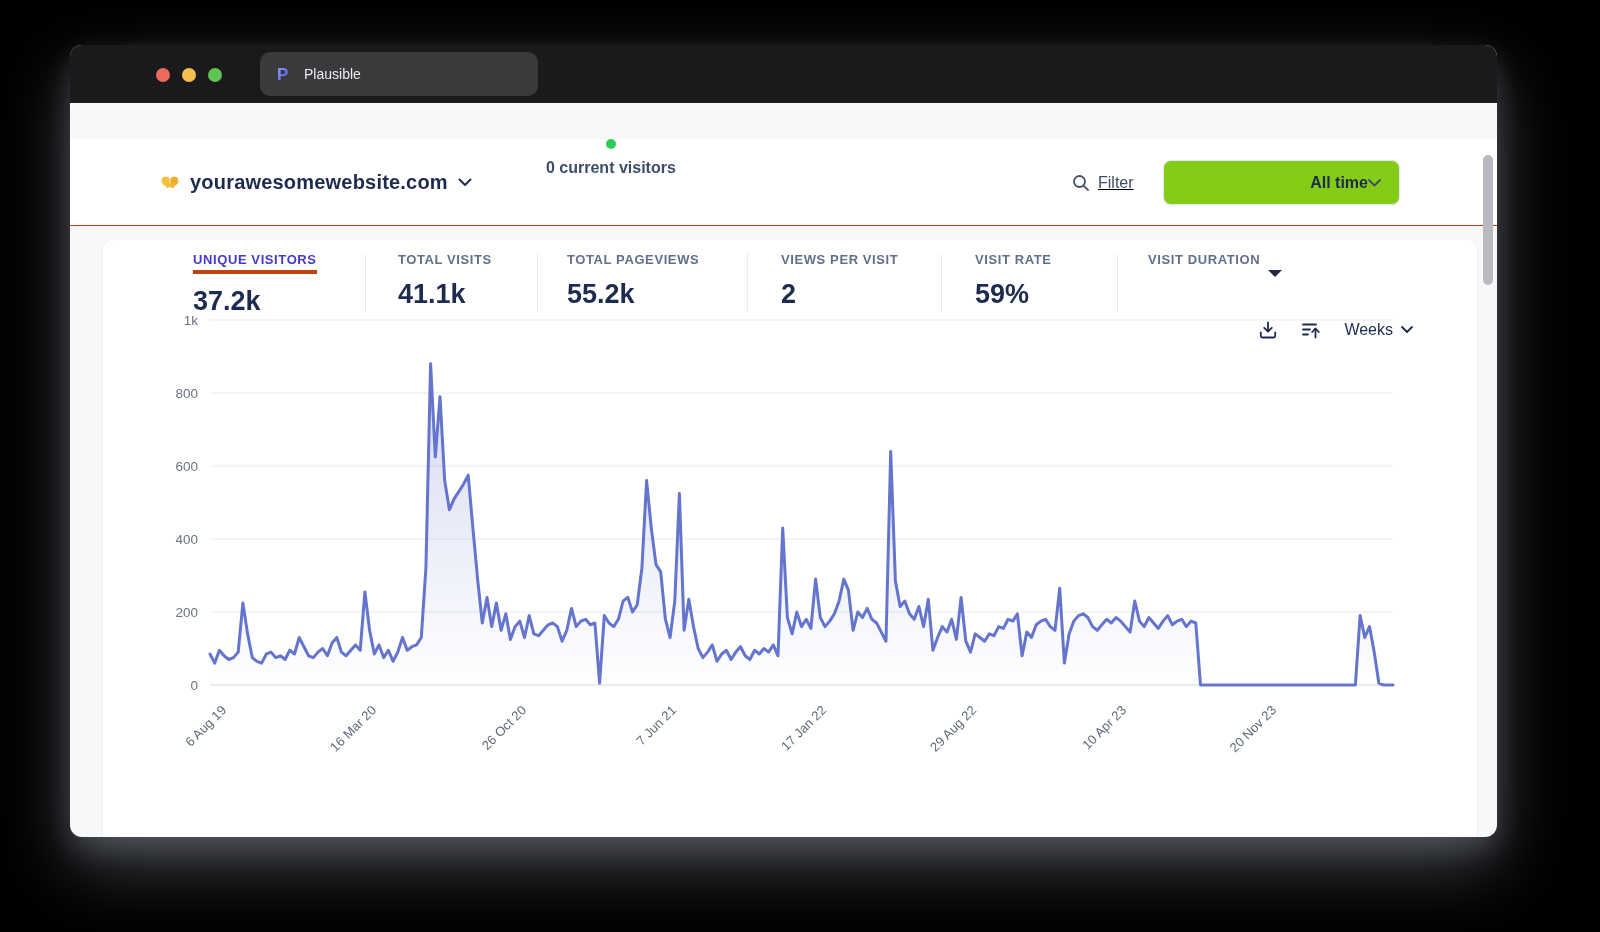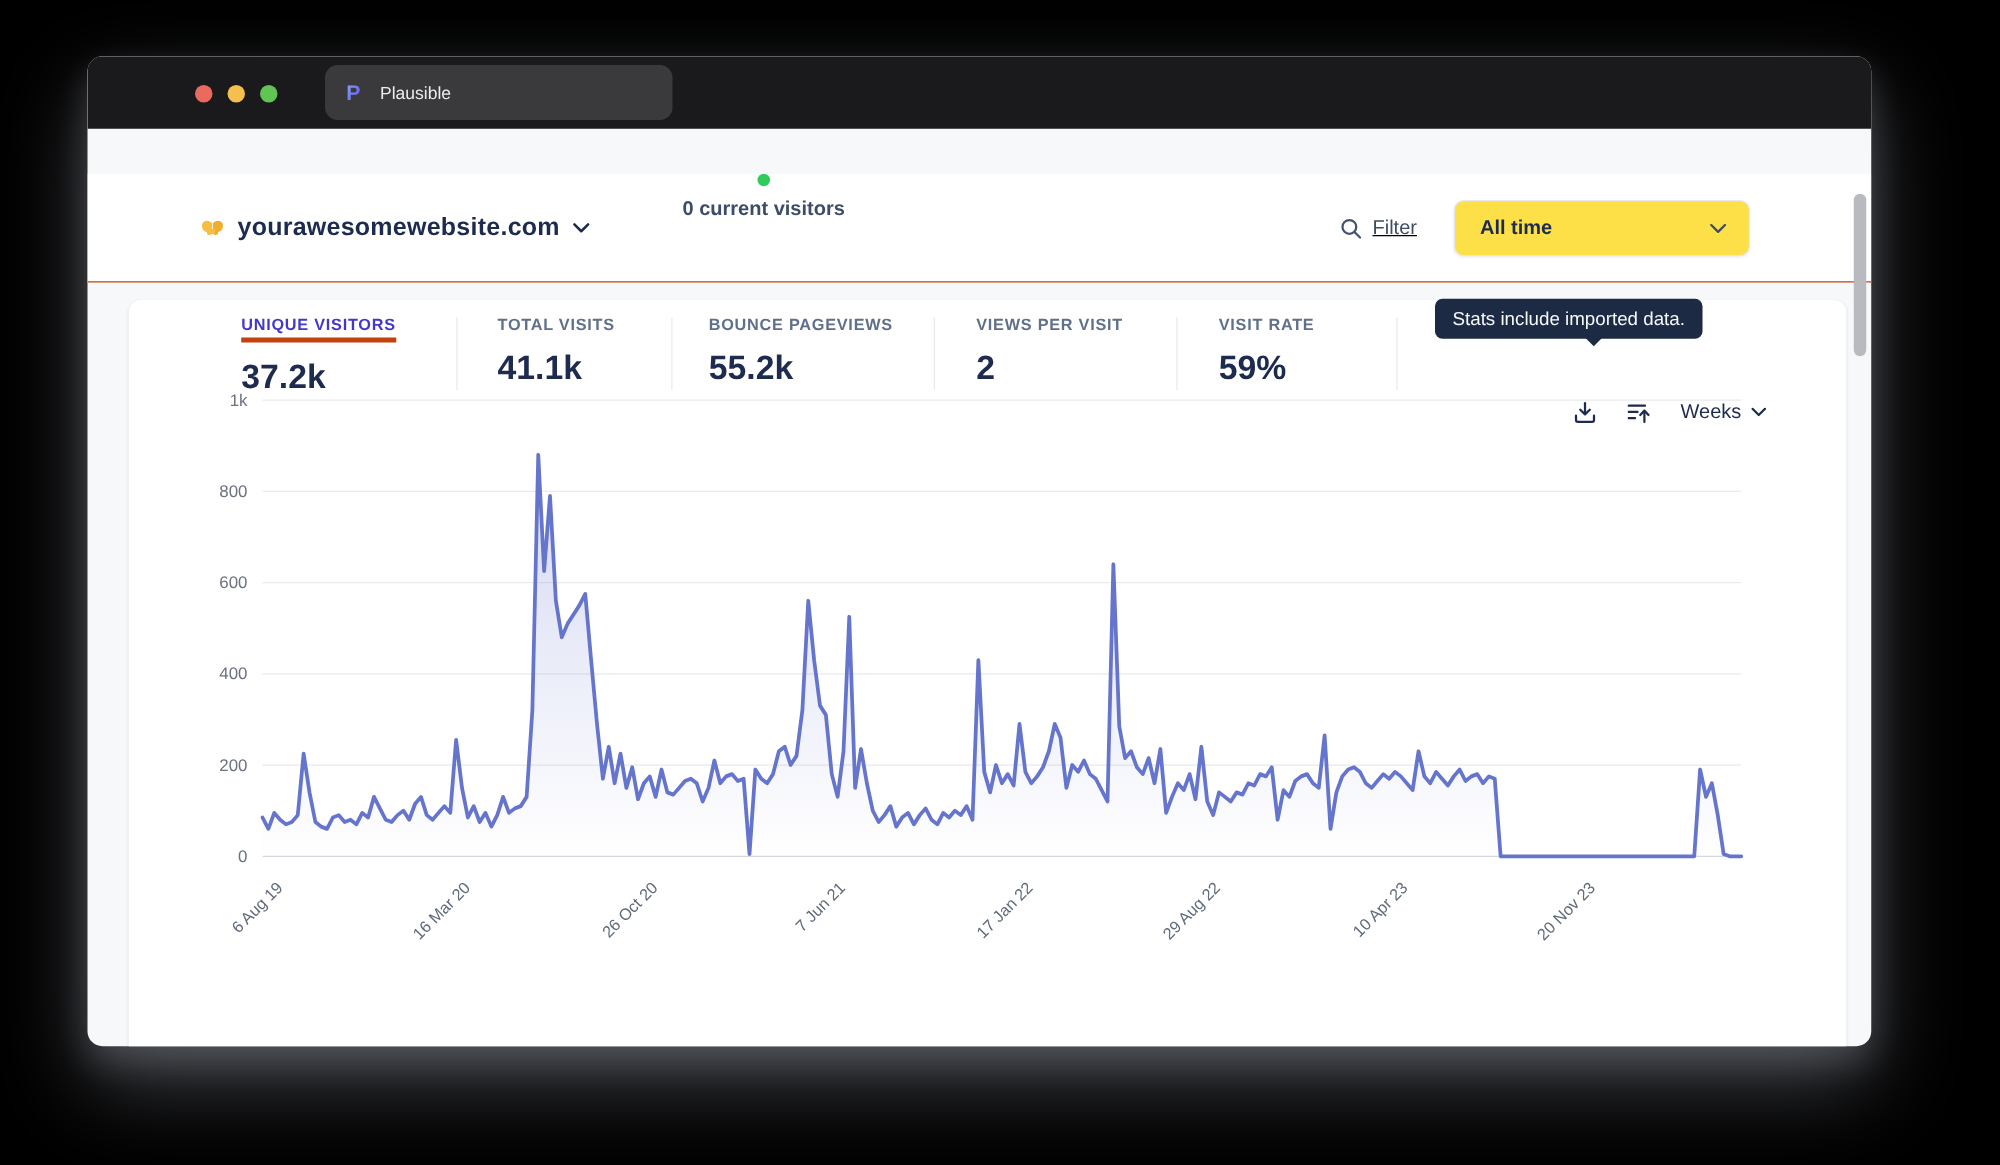--- a/index.html
+++ b/index.html
@@ -24,23 +24,23 @@
   
   .header { position:absolute; left:0; top:50px; width:100%; height:87px; background:#ffffff;
     border-bottom:1px solid #c2410c;margin-top:44px; }
   .site { position:absolute; left:90px; top:0; height:87px; display:flex; align-items:center; gap:10px; cursor:pointer; }
   .site-name { font-size:20px; font-weight:700; color:#1d2b4e; letter-spacing:.2px; }
   .cur-vis { position:absolute; left:476px; top:0; height:87px; display:flex; align-items:center; gap:10px;flex-direction:column; }
   .green-dot { width:10px; height:10px; border-radius:50%; background:#2fcc59; }
   .cur-vis-label { font-size:16px; font-weight:700; color:#3d4d68; }
   .filter { position:absolute; left:1002px; top:0; height:87px; display:flex; align-items:center; gap:8px; cursor:pointer;text-decoration:underline; }
   .filter-label { font-size:16px; color:#3e4c63; }
-  .range { position:absolute; left:1093px; top:21px; width:237px; height:45px; background:#fde047;
+  .range { position:absolute; left:1093px; top:21px; width:237px; height:45px; background:#84cc16;
     border:1px solid #e5e8ee; border-radius:8px; box-shadow:0 1px 2px rgba(16,24,40,.06);
-    display:flex; align-items:center; justify-content:space-between; padding:0 18px 0 20px; cursor:pointer; }
+    display:flex; align-items:center; justify-content:flex-end; padding:0 18px 0 20px; cursor:pointer; }
   .range-label { font-size:16px; font-weight:700; color:#1d2b4e; }
 
   
   .page { position:absolute; left:0; top:145px; width:100%; height:647px; }
   .card { position:absolute; left:33px; top:50px; width:1374px; height:612px; background:#fff;
     border-radius:10px; box-shadow:0 1px 3px rgba(16,24,40,.08); }
 
   
   .stat { position:absolute; top:12px; cursor:pointer; }
   .stat-label { font-size:13px; font-weight:700; letter-spacing:.6px; color:#60708a; white-space:nowrap; }
@@ -131,21 +131,21 @@
           <div class="stat-label">UNIQUE VISITORS</div>
           <div class="stat-value">37.2k</div>
         </div>
         <div class="stat-div" style="left:262px"></div>
         <div class="stat" style="left:295px">
           <div class="stat-label">TOTAL VISITS</div>
           <div class="stat-value">41.1k</div>
         </div>
         <div class="stat-div" style="left:434px"></div>
         <div class="stat" style="left:464px">
-          <div class="stat-label">BOUNCE PAGEVIEWS</div>
+          <div class="stat-label">TOTAL PAGEVIEWS</div>
           <div class="stat-value">55.2k</div>
         </div>
         <div class="stat-div" style="left:644px"></div>
         <div class="stat" style="left:678px">
           <div class="stat-label">VIEWS PER VISIT</div>
           <div class="stat-value">2</div>
         </div>
         <div class="stat-div" style="left:838px"></div>
         <div class="stat" style="left:872px">
           <div class="stat-label">VISIT RATE</div>
@@ -208,18 +208,17 @@
         <text x="457" y="666" text-anchor="end" font-size="13" fill="#5f6b7a" transform="rotate(-45 457 666)">26 Oct 20</text>
         <text x="607" y="666" text-anchor="end" font-size="13" fill="#5f6b7a" transform="rotate(-45 607 666)">7 Jun 21</text>
         <text x="757" y="666" text-anchor="end" font-size="13" fill="#5f6b7a" transform="rotate(-45 757 666)">17 Jan 22</text>
         <text x="907" y="666" text-anchor="end" font-size="13" fill="#5f6b7a" transform="rotate(-45 907 666)">29 Aug 22</text>
         <text x="1057" y="666" text-anchor="end" font-size="13" fill="#5f6b7a" transform="rotate(-45 1057 666)">10 Apr 23</text>
         <text x="1207" y="666" text-anchor="end" font-size="13" fill="#5f6b7a" transform="rotate(-45 1207 666)">20 Nov 23</text>
         <path d="M140.0 609.0 L144.7 618.1 L149.4 605.3 L154.1 610.8 L158.8 614.5 L163.5 612.6 L168.2 607.1 L172.9 557.9 L177.6 588.9 L182.3 612.6 L186.9 616.3 L191.6 618.1 L196.3 609.0 L201.0 607.1 L205.7 612.6 L210.4 610.8 L215.1 614.5 L219.8 605.3 L224.5 609.0 L229.2 592.5 L233.9 601.7 L238.6 610.8 L243.3 612.6 L248.0 607.1 L252.7 603.5 L257.4 610.8 L262.1 598.0 L266.8 592.5 L271.4 607.1 L276.1 610.8 L280.8 605.3 L285.5 599.9 L290.2 605.3 L294.9 546.9 L299.6 585.3 L304.3 609.0 L309.0 599.9 L313.7 612.6 L318.4 605.3 L323.1 616.3 L327.8 607.1 L332.5 592.5 L337.2 605.3 L341.9 601.7 L346.6 599.9 L351.3 592.5 L355.9 523.2 L360.6 318.8 L365.3 411.9 L370.0 351.7 L374.7 435.6 L379.4 464.8 L384.1 453.9 L388.8 446.6 L393.5 439.3 L398.2 430.1 L402.9 483.1 L407.6 534.1 L412.3 578.0 L417.0 552.4 L421.7 581.6 L426.4 557.9 L431.1 585.3 L435.8 568.8 L440.4 594.4 L445.1 581.6 L449.8 576.1 L454.5 592.5 L459.2 570.6 L463.9 588.9 L468.6 590.7 L473.3 585.3 L478.0 579.8 L482.7 578.0 L487.4 581.6 L492.1 596.2 L496.8 585.3 L501.5 563.4 L506.2 581.6 L510.9 576.1 L515.6 574.3 L520.3 579.8 L524.9 578.0 L529.6 638.2 L534.3 570.6 L539.0 578.0 L543.7 581.6 L548.4 574.3 L553.1 556.0 L557.8 552.4 L562.5 567.0 L567.2 559.7 L571.9 523.2 L576.6 435.6 L581.3 483.1 L586.0 519.5 L590.7 526.9 L595.4 574.3 L600.1 592.5 L604.8 556.0 L609.4 448.4 L614.1 585.3 L618.8 554.2 L623.5 581.6 L628.2 603.5 L632.9 612.6 L637.6 607.1 L642.3 599.9 L647.0 616.3 L651.7 609.0 L656.4 605.3 L661.1 614.5 L665.8 607.1 L670.5 601.7 L675.2 610.8 L679.9 614.5 L684.6 605.3 L689.3 609.0 L693.9 603.5 L698.6 607.1 L703.3 599.9 L708.0 610.8 L712.7 483.1 L717.4 572.5 L722.1 588.9 L726.8 567.0 L731.5 581.6 L736.2 574.3 L740.9 583.4 L745.6 534.1 L750.3 572.5 L755.0 581.6 L759.7 576.1 L764.4 568.8 L769.1 556.0 L773.8 534.1 L778.4 545.1 L783.1 585.3 L787.8 567.0 L792.5 572.5 L797.2 563.4 L801.9 574.3 L806.6 578.0 L811.3 587.1 L816.0 596.2 L820.7 406.4 L825.4 536.0 L830.1 561.5 L834.8 556.0 L839.5 568.8 L844.2 574.3 L848.9 561.5 L853.6 581.6 L858.3 554.2 L862.9 605.3 L867.6 592.5 L872.3 581.6 L877.0 587.1 L881.7 574.3 L886.4 594.4 L891.1 552.4 L895.8 596.2 L900.5 607.1 L905.2 588.9 L909.9 592.5 L914.6 596.2 L919.3 588.9 L924.0 590.7 L928.7 581.6 L933.4 583.4 L938.1 574.3 L942.8 576.1 L947.4 568.8 L952.1 610.8 L956.8 587.1 L961.5 592.5 L966.2 579.8 L970.9 576.1 L975.6 574.3 L980.3 581.6 L985.0 585.3 L989.7 543.3 L994.4 618.1 L999.1 588.9 L1003.8 576.1 L1008.5 570.6 L1013.2 568.8 L1017.9 572.5 L1022.6 581.6 L1027.3 585.3 L1031.9 579.8 L1036.6 574.3 L1041.3 578.0 L1046.0 572.5 L1050.7 576.1 L1055.4 581.6 L1060.1 587.1 L1064.8 556.0 L1069.5 576.1 L1074.2 581.6 L1078.9 572.5 L1083.6 578.0 L1088.3 583.4 L1093.0 576.1 L1097.7 570.6 L1102.4 579.8 L1107.1 576.1 L1111.8 574.3 L1116.4 581.6 L1121.1 576.1 L1125.8 578.0 L1130.5 640.0 L1135.2 640.0 L1139.9 640.0 L1144.6 640.0 L1149.3 640.0 L1154.0 640.0 L1158.7 640.0 L1163.4 640.0 L1168.1 640.0 L1172.8 640.0 L1177.5 640.0 L1182.2 640.0 L1186.9 640.0 L1191.6 640.0 L1196.3 640.0 L1200.9 640.0 L1205.6 640.0 L1210.3 640.0 L1215.0 640.0 L1219.7 640.0 L1224.4 640.0 L1229.1 640.0 L1233.8 640.0 L1238.5 640.0 L1243.2 640.0 L1247.9 640.0 L1252.6 640.0 L1257.3 640.0 L1262.0 640.0 L1266.7 640.0 L1271.4 640.0 L1276.1 640.0 L1280.8 640.0 L1285.4 640.0 L1290.1 570.6 L1294.8 592.5 L1299.5 581.6 L1304.2 607.1 L1308.9 638.2 L1313.6 640.0 L1318.3 640.0 L1323.0 640.0 L1323 640 L140 640 Z" fill="url(#areaGrad)" stroke="none"></path>
         <path d="M140.0 609.0 L144.7 618.1 L149.4 605.3 L154.1 610.8 L158.8 614.5 L163.5 612.6 L168.2 607.1 L172.9 557.9 L177.6 588.9 L182.3 612.6 L186.9 616.3 L191.6 618.1 L196.3 609.0 L201.0 607.1 L205.7 612.6 L210.4 610.8 L215.1 614.5 L219.8 605.3 L224.5 609.0 L229.2 592.5 L233.9 601.7 L238.6 610.8 L243.3 612.6 L248.0 607.1 L252.7 603.5 L257.4 610.8 L262.1 598.0 L266.8 592.5 L271.4 607.1 L276.1 610.8 L280.8 605.3 L285.5 599.9 L290.2 605.3 L294.9 546.9 L299.6 585.3 L304.3 609.0 L309.0 599.9 L313.7 612.6 L318.4 605.3 L323.1 616.3 L327.8 607.1 L332.5 592.5 L337.2 605.3 L341.9 601.7 L346.6 599.9 L351.3 592.5 L355.9 523.2 L360.6 318.8 L365.3 411.9 L370.0 351.7 L374.7 435.6 L379.4 464.8 L384.1 453.9 L388.8 446.6 L393.5 439.3 L398.2 430.1 L402.9 483.1 L407.6 534.1 L412.3 578.0 L417.0 552.4 L421.7 581.6 L426.4 557.9 L431.1 585.3 L435.8 568.8 L440.4 594.4 L445.1 581.6 L449.8 576.1 L454.5 592.5 L459.2 570.6 L463.9 588.9 L468.6 590.7 L473.3 585.3 L478.0 579.8 L482.7 578.0 L487.4 581.6 L492.1 596.2 L496.8 585.3 L501.5 563.4 L506.2 581.6 L510.9 576.1 L515.6 574.3 L520.3 579.8 L524.9 578.0 L529.6 638.2 L534.3 570.6 L539.0 578.0 L543.7 581.6 L548.4 574.3 L553.1 556.0 L557.8 552.4 L562.5 567.0 L567.2 559.7 L571.9 523.2 L576.6 435.6 L581.3 483.1 L586.0 519.5 L590.7 526.9 L595.4 574.3 L600.1 592.5 L604.8 556.0 L609.4 448.4 L614.1 585.3 L618.8 554.2 L623.5 581.6 L628.2 603.5 L632.9 612.6 L637.6 607.1 L642.3 599.9 L647.0 616.3 L651.7 609.0 L656.4 605.3 L661.1 614.5 L665.8 607.1 L670.5 601.7 L675.2 610.8 L679.9 614.5 L684.6 605.3 L689.3 609.0 L693.9 603.5 L698.6 607.1 L703.3 599.9 L708.0 610.8 L712.7 483.1 L717.4 572.5 L722.1 588.9 L726.8 567.0 L731.5 581.6 L736.2 574.3 L740.9 583.4 L745.6 534.1 L750.3 572.5 L755.0 581.6 L759.7 576.1 L764.4 568.8 L769.1 556.0 L773.8 534.1 L778.4 545.1 L783.1 585.3 L787.8 567.0 L792.5 572.5 L797.2 563.4 L801.9 574.3 L806.6 578.0 L811.3 587.1 L816.0 596.2 L820.7 406.4 L825.4 536.0 L830.1 561.5 L834.8 556.0 L839.5 568.8 L844.2 574.3 L848.9 561.5 L853.6 581.6 L858.3 554.2 L862.9 605.3 L867.6 592.5 L872.3 581.6 L877.0 587.1 L881.7 574.3 L886.4 594.4 L891.1 552.4 L895.8 596.2 L900.5 607.1 L905.2 588.9 L909.9 592.5 L914.6 596.2 L919.3 588.9 L924.0 590.7 L928.7 581.6 L933.4 583.4 L938.1 574.3 L942.8 576.1 L947.4 568.8 L952.1 610.8 L956.8 587.1 L961.5 592.5 L966.2 579.8 L970.9 576.1 L975.6 574.3 L980.3 581.6 L985.0 585.3 L989.7 543.3 L994.4 618.1 L999.1 588.9 L1003.8 576.1 L1008.5 570.6 L1013.2 568.8 L1017.9 572.5 L1022.6 581.6 L1027.3 585.3 L1031.9 579.8 L1036.6 574.3 L1041.3 578.0 L1046.0 572.5 L1050.7 576.1 L1055.4 581.6 L1060.1 587.1 L1064.8 556.0 L1069.5 576.1 L1074.2 581.6 L1078.9 572.5 L1083.6 578.0 L1088.3 583.4 L1093.0 576.1 L1097.7 570.6 L1102.4 579.8 L1107.1 576.1 L1111.8 574.3 L1116.4 581.6 L1121.1 576.1 L1125.8 578.0 L1130.5 640.0 L1135.2 640.0 L1139.9 640.0 L1144.6 640.0 L1149.3 640.0 L1154.0 640.0 L1158.7 640.0 L1163.4 640.0 L1168.1 640.0 L1172.8 640.0 L1177.5 640.0 L1182.2 640.0 L1186.9 640.0 L1191.6 640.0 L1196.3 640.0 L1200.9 640.0 L1205.6 640.0 L1210.3 640.0 L1215.0 640.0 L1219.7 640.0 L1224.4 640.0 L1229.1 640.0 L1233.8 640.0 L1238.5 640.0 L1243.2 640.0 L1247.9 640.0 L1252.6 640.0 L1257.3 640.0 L1262.0 640.0 L1266.7 640.0 L1271.4 640.0 L1276.1 640.0 L1280.8 640.0 L1285.4 640.0 L1290.1 570.6 L1294.8 592.5 L1299.5 581.6 L1304.2 607.1 L1308.9 638.2 L1313.6 640.0 L1318.3 640.0 L1323.0 640.0" fill="none" stroke="#6574CD" stroke-width="3" stroke-linejoin="round" stroke-linecap="round"></path>
       </svg>
 
-    <div class="tooltip">Stats include imported data.</div>
     <div class="tooltip-arrow"></div>
 
     <div class="scroll-thumb"></div>
   </div>
 </div>
 
 </body></html>

